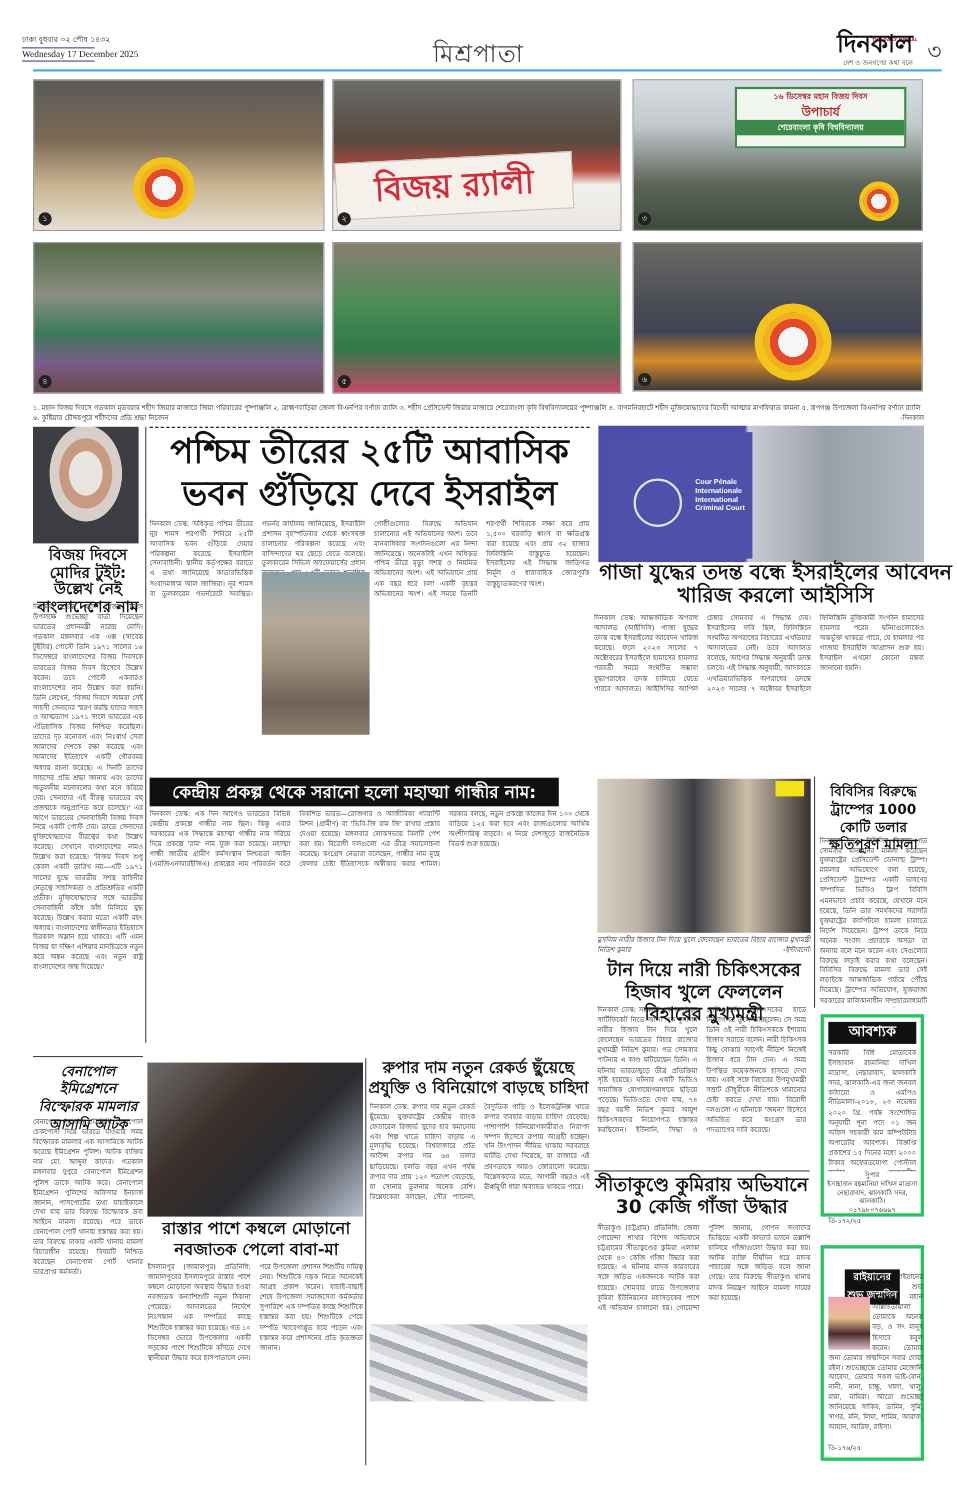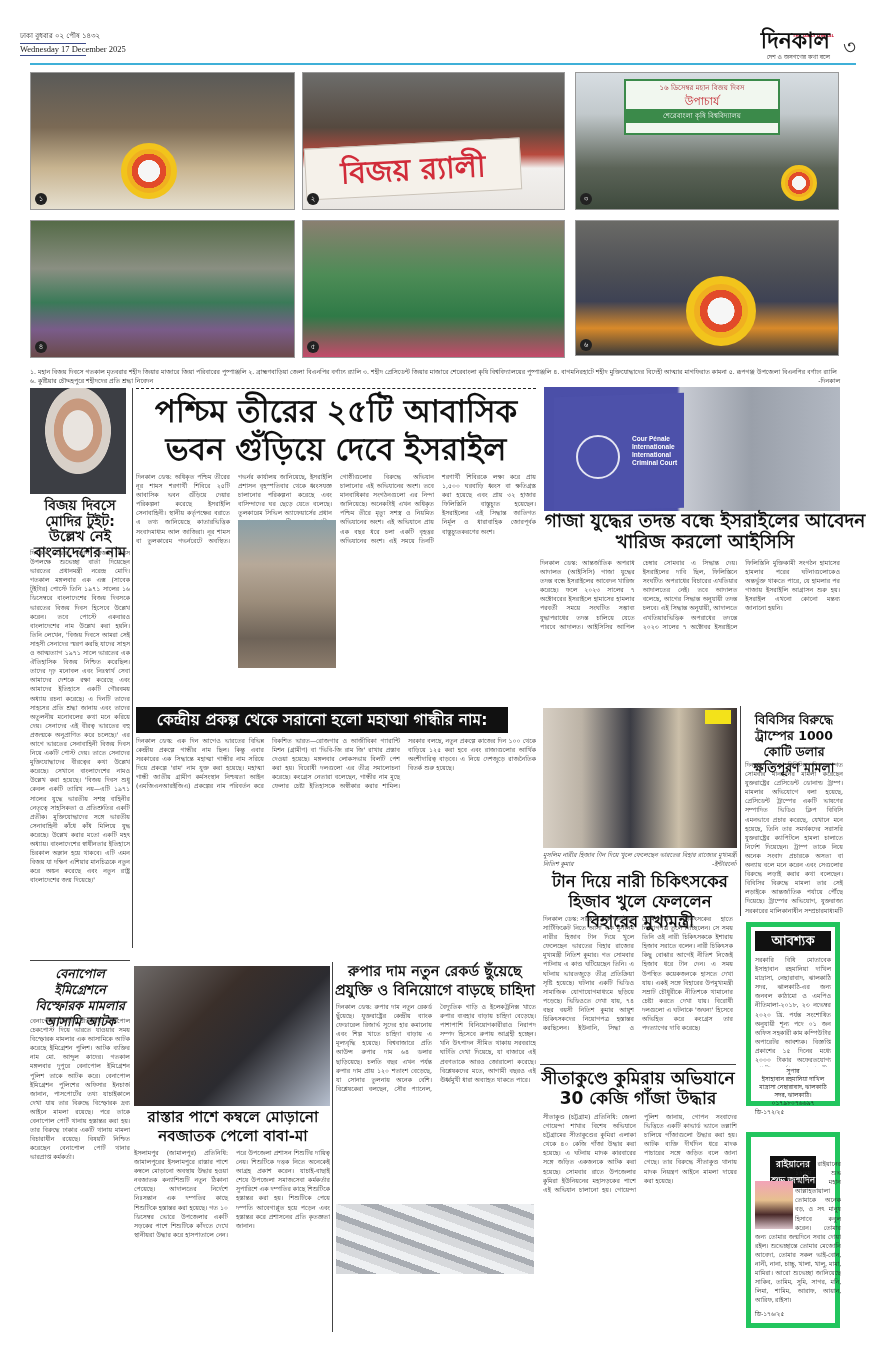--- a/index.html
+++ b/index.html
@@ -22,21 +22,21 @@
   .photo { position: absolute; overflow: hidden; border: 1px solid #999; }
   .photo .num { position: absolute; left: 4px; bottom: 4px; width: 12px; height: 12px; border-radius: 50%; background: #222; color: #fff; font-size: 7px; text-align: center; line-height: 12px; }
   .ph1 { background: linear-gradient(180deg,#5a5a58 0%,#7b6a55 40%,#c8b490 70%,#e6e0d0 100%); }
   .ph2 { background: linear-gradient(180deg,#6d6d6b 0%,#55493f 40%,#b84a3e 60%,#f2f0ee 70%,#e9e6e2 100%); }
   .ph3 { background: linear-gradient(180deg,#d7dde2 0%,#c2c9cc 30%,#5c6458 70%,#3e4a3d 100%); }
   .ph4 { background: linear-gradient(180deg,#556b48 0%,#8a8f82 35%,#3a7a58 60%,#7a5c8a 80%,#6a4a4a 100%); }
   .ph5 { background: linear-gradient(180deg,#8a7f70 0%,#4d8c56 40%,#2f7a47 70%,#c44a6a 100%); }
   .ph6 { background: linear-gradient(180deg,#6a6a66 0%,#4c4e55 40%,#3e4254 60%,#d98a2a 80%,#3a3a3a 100%); }
 
   .banner-red { position: absolute; background: #f5f1ea; border: 1px solid #c9c2b8; color: #d12c3a; font-weight: bold; text-align: center; }
-  .banner-green { position: absolute; background: #f1f7ef; border: 2px solid #3b8a4a; color: #a0202a; font-weight: normal; text-align: center; }
+  .banner-green { position: absolute; background: #f1f7ef; border: 2px solid #3b8a4a; color: #a0202a; font-weight: bold; text-align: center; margin-left: 44px; }
   .wreath { position: absolute; border-radius: 50%; border: 6px solid #f2c41c; background: radial-gradient(circle,#f6f6f6 0 35%,#e24a2a 36% 55%,#f0b020 56%); }
 
   .caption { position: absolute; left: 30px; top: 368px; width: 810px; font-size: 6.2px; line-height: 8.5px; color: #222; }
   .caption .credit { position: absolute; right: 0; bottom: 0; }
 
   .dash { position: absolute; border-top: 1px dashed #222; }
   .vrule { position: absolute; width: 1px; background: #444; }
   .hrule { position: absolute; height: 1px; background: #444; }
 
   .headline { position: absolute; font-weight: bold; text-align: center; color: #111; line-height: 1.12; }
@@ -51,31 +51,32 @@
   .icc { background: linear-gradient(90deg,#4b4fa8 0%,#4b4fa8 45%,#c9ccd4 46%,#9aa0aa 70%,#b2b8c2 100%); }
   .icc-sign { position: absolute; left: 10px; top: 8px; width: 130px; height: 115px; background: #4d51aa; transform: skewY(-2deg); }
   .icc-text { position: absolute; left: 88px; top: 48px; color: #fff; font-family: "Liberation Sans", sans-serif; font-weight: bold; font-size: 6.5px; line-height: 8px; }
   .icc-scale { position: absolute; left: 32px; top: 48px; width: 44px; height: 44px; border: 2px solid #fff; border-radius: 50%; opacity: .85; }
   .nitish { background: linear-gradient(90deg,#d7cfc4 0%,#bcb3a6 20%,#3b3c44 45%,#cbbfa9 70%,#3a3230 100%); }
   .baby { background: linear-gradient(135deg,#6e6a68 0%,#3a2f2a 35%,#2b2b30 60%,#b7c0cf 100%); }
   .silver { background: repeating-linear-gradient(20deg,#d7d9dc 0 8px,#a9adb3 8px 14px,#eef0f2 14px 22px); }
   .bday { background: linear-gradient(180deg,#f2a3b8 0%,#e7c08f 40%,#4a2a2a 70%,#d9c2c8 100%); }
 
   .yellow-box { position: absolute; background: #f3e21a; }
-  .box { position: absolute; border: 5px solid #22c55e; font-family: Liberation Serif, serif; }
+  .box { position: absolute; border: 3px solid #22c55e; }
   .box-head { background: #111; color: #fff; text-align: center; font-weight: bold; }
 </style>
 </head>
 <body>
 
 <div class="masthead">
   <div class="date-block">
     <div class="date-bn">ঢাকা বুধবার ০২ পৌষ ১৪৩২</div>
     <div class="date-en">Wednesday 17 December 2025</div>
   </div>
+  <div class="page-section">মিশ্রপাতা</div>
   <div class="logo-en">THE DAILY DINKAL</div>
   <div class="logo" style="right:40px;">
     <div class="logo-name">দিনকাল</div>
     <div class="logo-sub">দেশ ও জনগণের কথা বলে</div>
   </div>
   <div class="page-num">৩</div>
   <div class="rule-top"></div>
 </div>
 
 <div class="photo ph1" style="left:30px;top:72px;width:265px;height:138px;">

